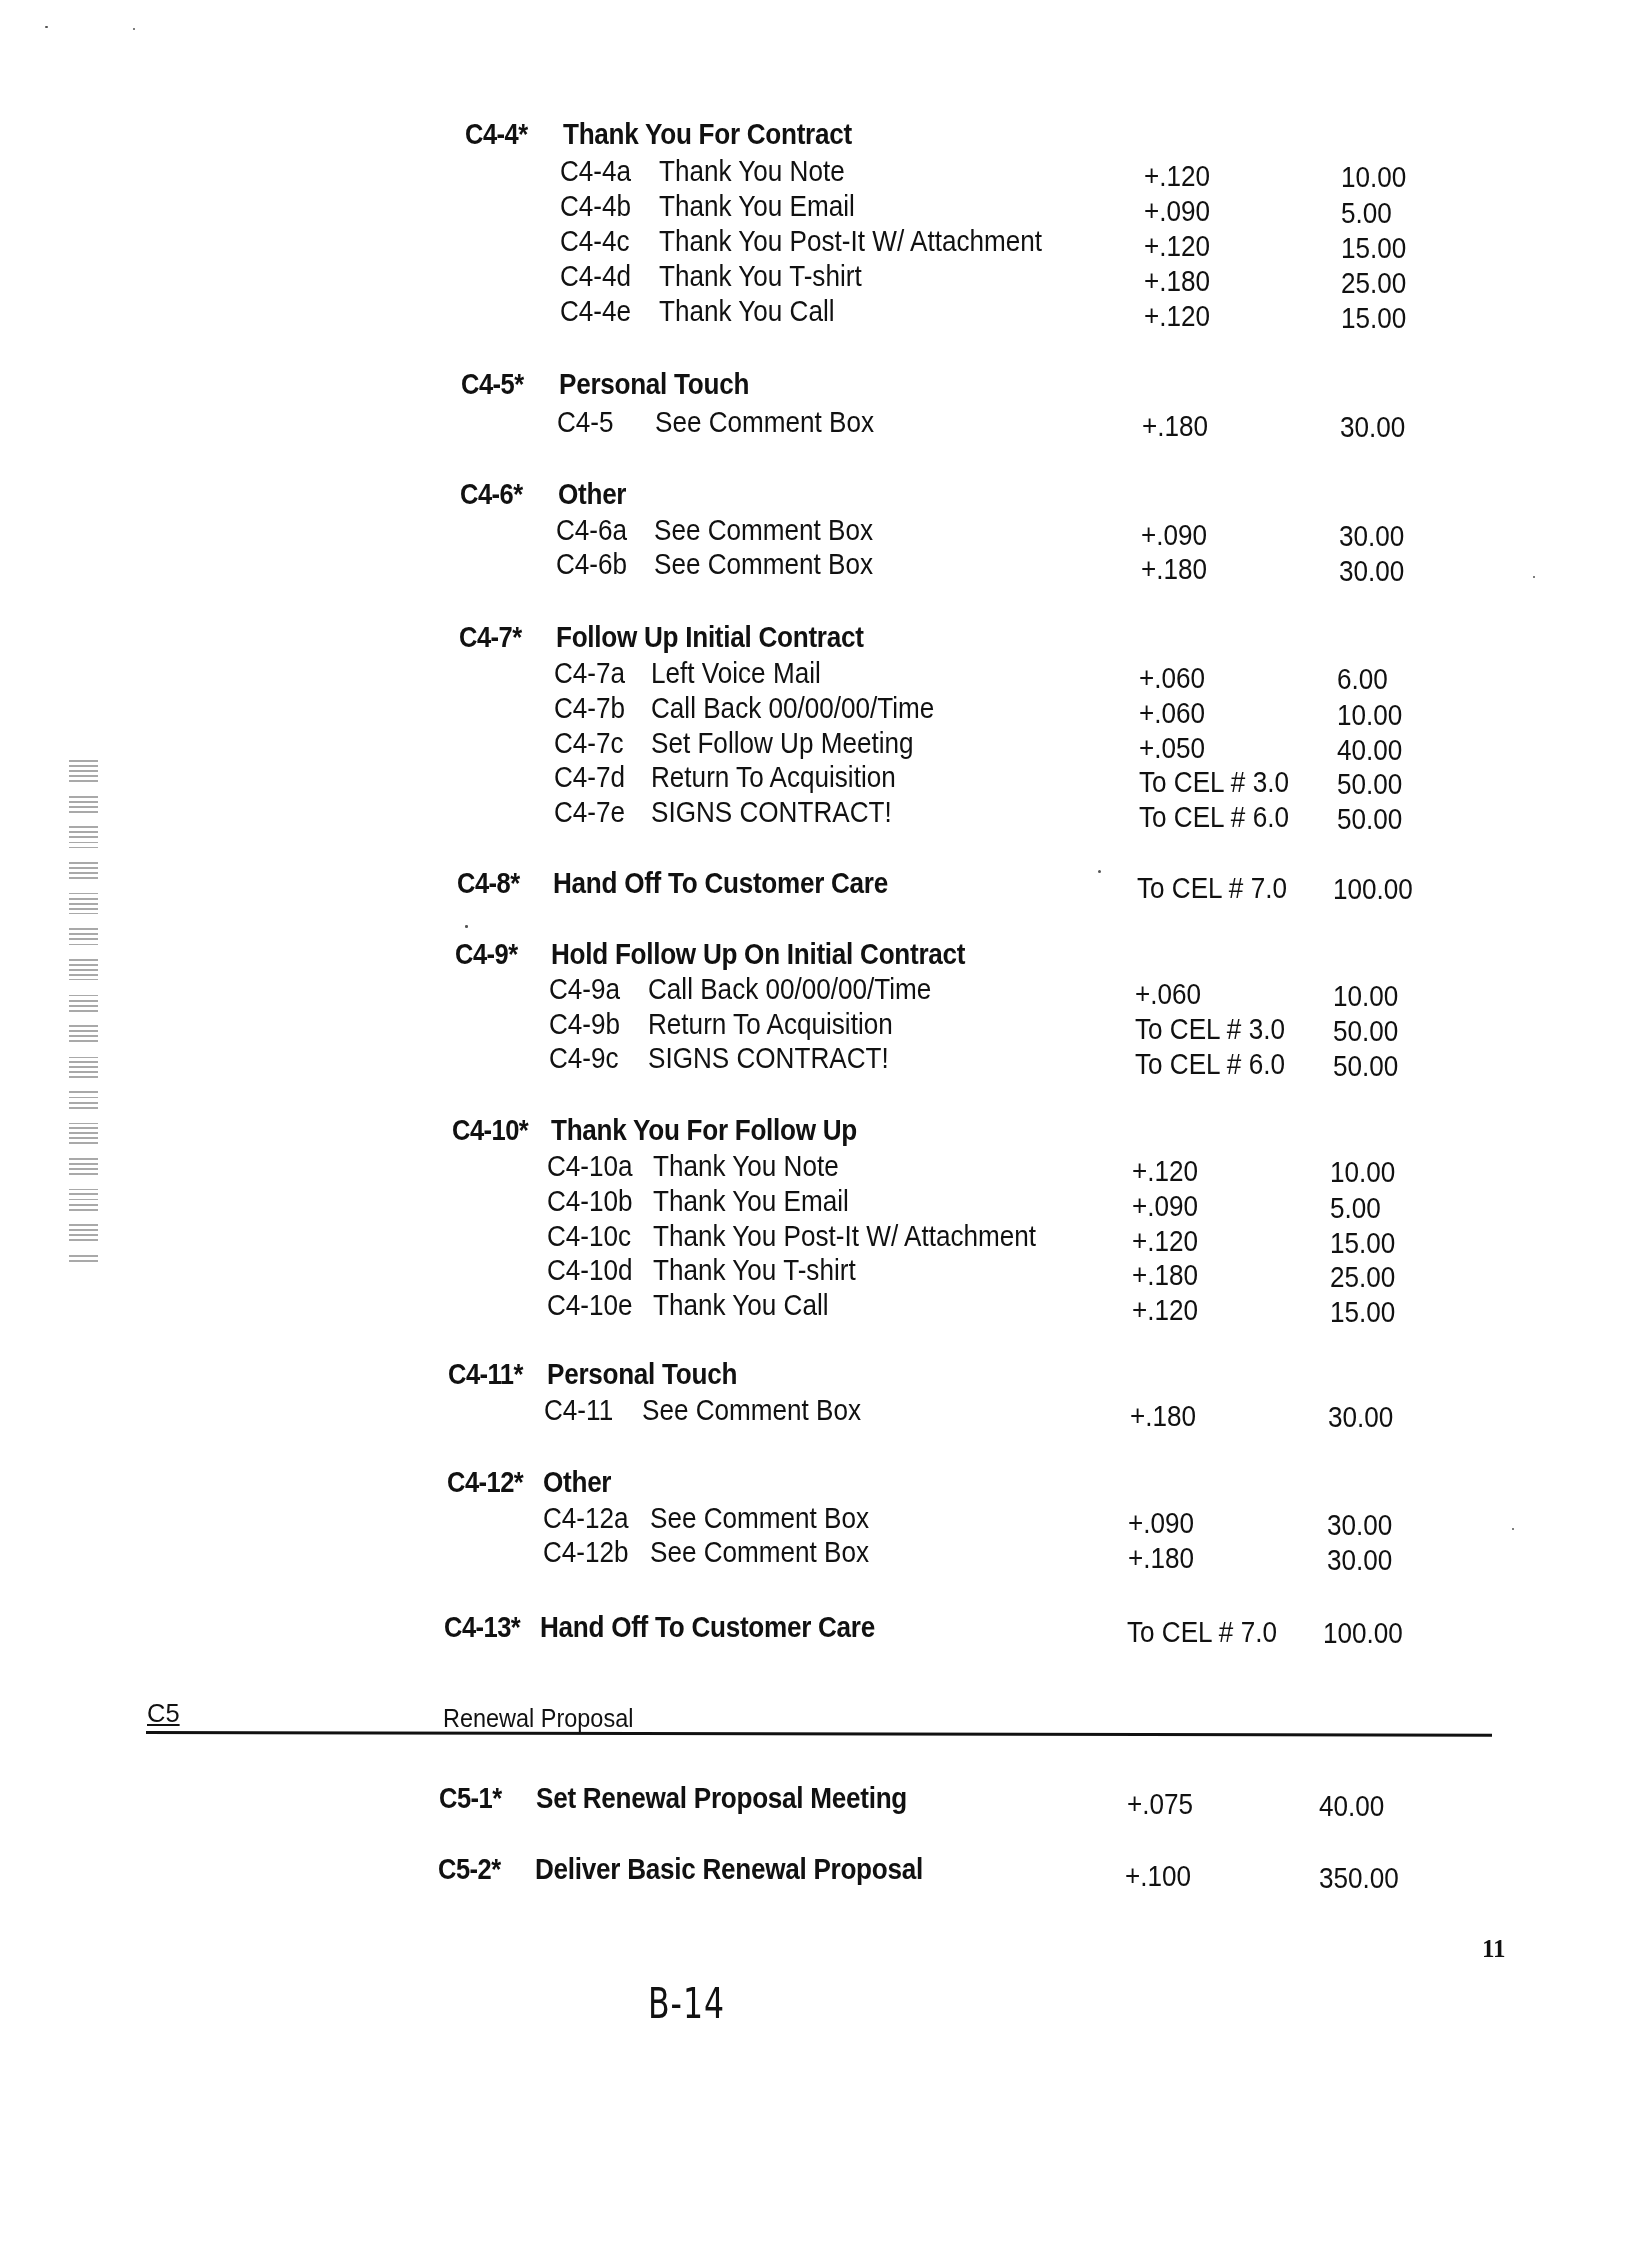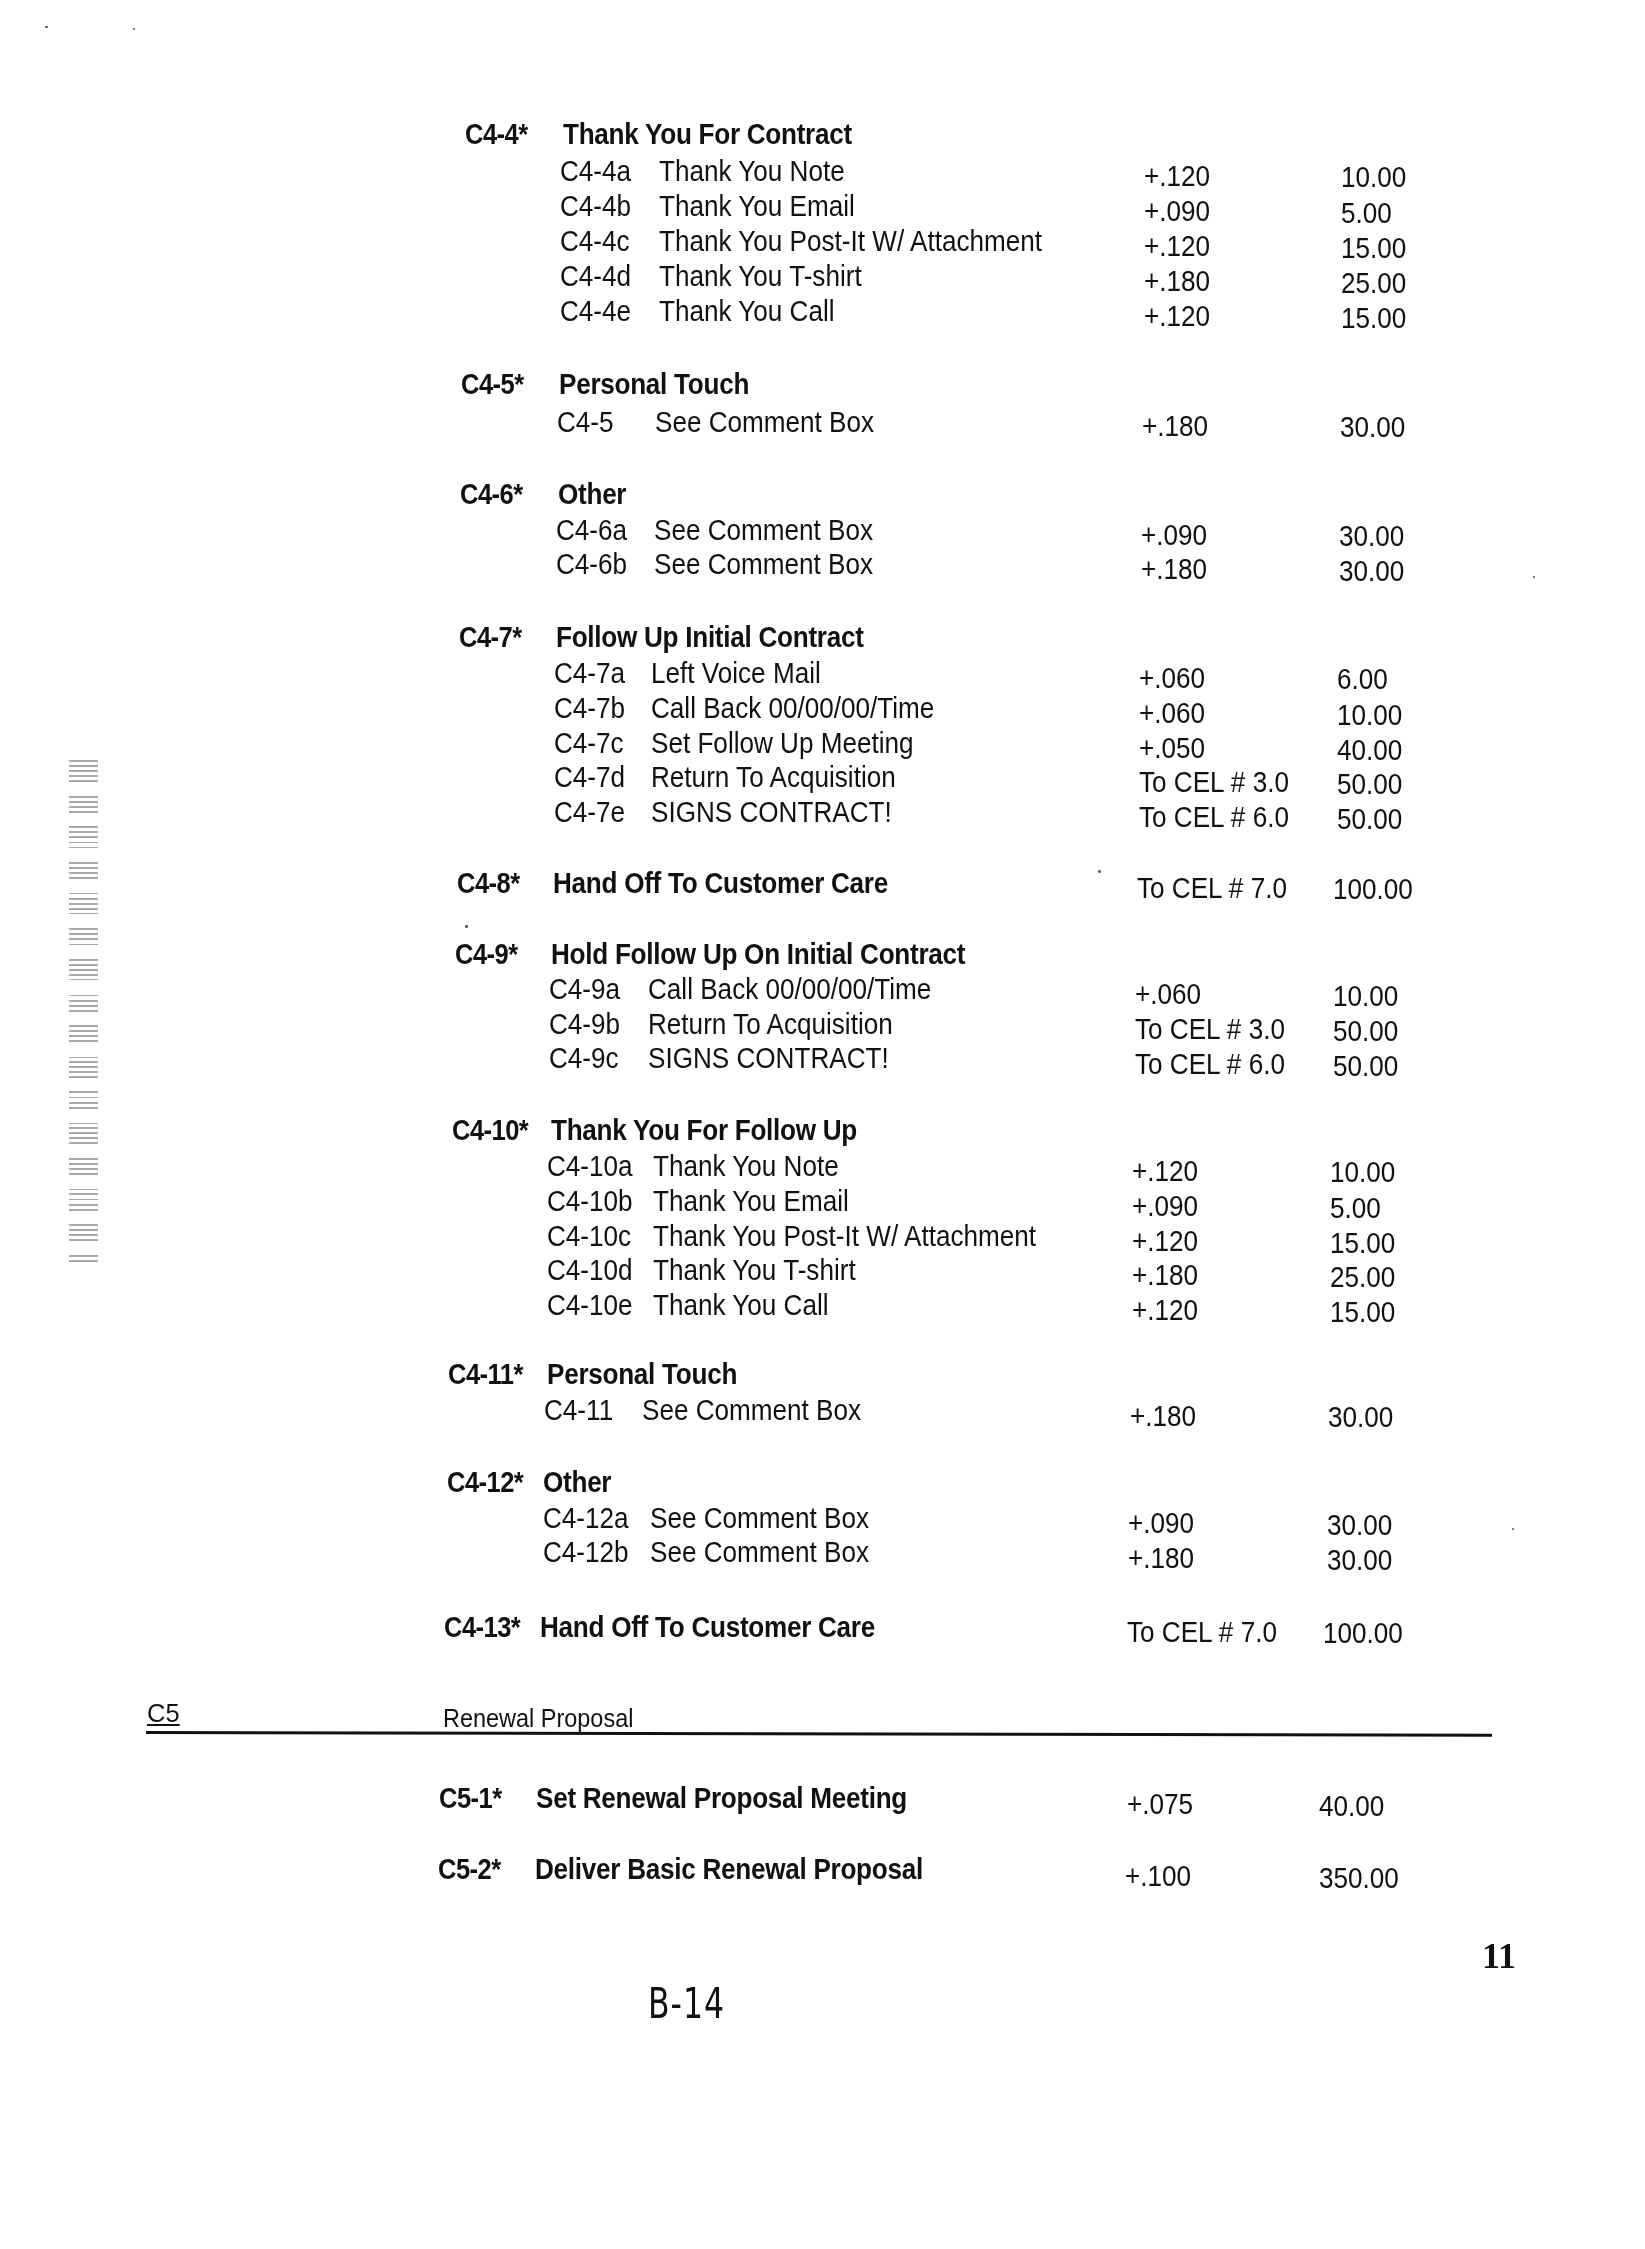--- a/index.html
+++ b/index.html
@@ -14,21 +14,21 @@
   .sub { font-size: 29px; transform: scaleX(0.9); transform-origin: left top; }
   .num { font-size: 29px; transform: scaleX(0.9); transform-origin: left top; }
   .pts { font-size: 29px; transform: scaleX(0.9); transform-origin: left top; }
   .cel { font-size: 29px; transform: scaleX(0.9); transform-origin: left top; }
   .section-code { font-size: 25.5px; text-decoration: underline; }
   .section-title { font-size: 25.5px; transform: scaleX(0.92); transform-origin: left top; }
   .rule {
     position: absolute; left: 146px; top: 1731px; width: 1346px; height: 3.2px;
     background: #111; transform: rotate(0.12deg); transform-origin: left center;
   }
-  .pagenum { font-family: "Liberation Serif", serif; font-weight: bold; font-size: 36px; }
+  .pagenum { font-family: "Liberation Serif", serif; font-weight: bold; font-size: 25px; }
   .handwritten { font-family: "DejaVu Sans", sans-serif; font-size: 42px; font-weight: normal; transform: scaleX(0.75); transform-origin: left top; letter-spacing: 1.3px; }
   .stamp {
     position: absolute; left: 69px; top: 760px; width: 29px; height: 505px;
     background-image: repeating-linear-gradient(to bottom, rgba(60,60,60,0.55) 0 1.9px, transparent 1.9px 5.1px);
     -webkit-mask: repeating-linear-gradient(to bottom, #000 0 22px, transparent 22px 33px);
     mask: repeating-linear-gradient(to bottom, #000 0 22px, transparent 22px 33px);
     opacity: 0.8;
   }
   .speck { position: absolute; width: 2.6px; height: 2.6px; background: #555; border-radius: 50%; }
 </style>

